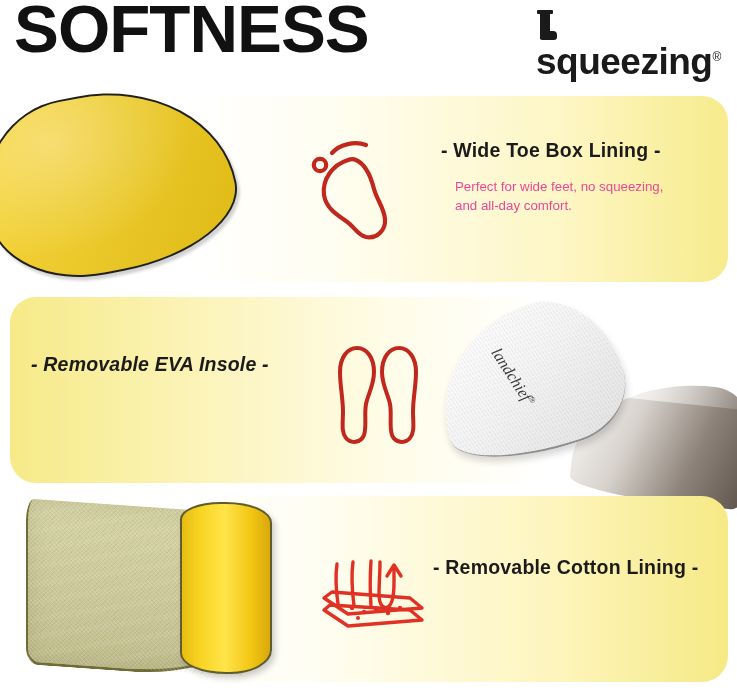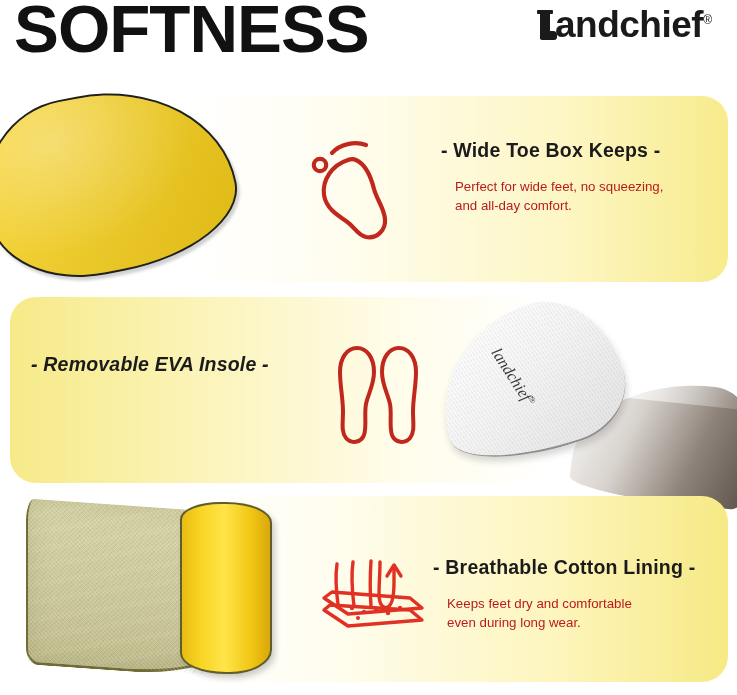--- a/index.html
+++ b/index.html
@@ -55,21 +55,21 @@
   .panel-3 { left:186px; top:496px; width:542px; height:186px;
              background:linear-gradient(to right,#ffffff 0%, #fffdf0 26%, #fdf5bd 68%, #f6e985 100%); }
 
   .feat-title {
     position:absolute; white-space:nowrap;
     font-size:19.5px; font-weight:bold; color:#1b1b1b;
     letter-spacing:0.2px;
   }
   .feat-body {
     position:absolute;
-    font-size:13.3px; color:#b91c1c; line-height:1.42;
+    font-size:13.3px; color:#ec4899; line-height:1.42;
     white-space:pre-line;
   }
 
   
   .t1 { left:441px; top:139px; }
   .b1 { left:455px; top:178px; }
   .t2 { left:31px;  top:353px;font-style:italic; }
   .b2 { left:45px;  top:387px; }
   .t3 { left:433px; top:556px; }
   .b3 { left:447px; top:595px; }
@@ -165,21 +165,21 @@
 </head>
 <body>
 
 <div id="page">
 
   <div class="header">
     <div class="title">SOFTNESS</div>
     <div class="brand">
       <span class="boot">
         <span class="cap"></span><span class="shaft"></span><span class="foot"></span>
-      </span><span>andchief</span><span class="reg">®</span>
+      </span><span>squeezing</span><span class="reg">®</span>
     </div>
   </div>
 
   <div class="panel panel-1"></div>
 
   <div class="photo-insole">
     <div class="insole-body">
       <div class="dog" style="left:6px;  top:10px;  transform:rotate(-14deg);"></div>
       <div class="dog red nob" style="left:52px; top:4px;   transform:rotate(8deg);"></div>
       <div class="dog nos nob" style="left:104px;top:14px; transform:rotate(-26deg);"></div>
@@ -200,21 +200,21 @@
   </div>
 
   <div class="icon-wrap i1">
     <svg viewBox="0 0 96 108" width="96" height="108" fill="none" stroke="#c0281d" stroke-width="4.2" stroke-linecap="round" stroke-linejoin="round">
       <path d="M40 26 C24 31 14 46 16 61 C18 74 29 81 38 87 C47 93 49 101 58 103 C69 105 78 96 77 85 C76 74 69 66 66 55 C63 43 57 30 48 26 C45 24.5 42.5 25 40 26 Z"></path>
       <circle cx="12" cy="31" r="6.2"></circle>
       <path d="M24 19 C32 10 47 7 58 11"></path>
     </svg>
   </div>
 
-  <div class="feat-title t1">- Wide Toe Box Keeps -</div>
+  <div class="feat-title t1">- Wide Toe Box Lining -</div>
   <div class="feat-body  b1">Perfect for wide feet, no squeezing,
 and all-day comfort.</div>
 
   <div class="panel panel-2"></div>
 
   <div class="feat-title t2">- Removable EVA Insole -</div>
 
   <div class="icon-wrap i2">
     <svg viewBox="0 0 96 110" width="96" height="110" fill="none" stroke="#c0281d" stroke-width="4" stroke-linecap="round" stroke-linejoin="round">
       <path d="M24 8 C34 8 41 18 41 32 C41 45 35 54 33 64 C31 75 34 86 31 95 C28 103 18 104 13 98 C8 92 10 82 10 72 C10 58 7 46 7 32 C7 18 14 8 24 8 Z"></path>
@@ -263,17 +263,15 @@
         <circle cx="34" cy="56" r="2.2"></circle>
         <circle cx="46" cy="60" r="2.2"></circle>
         <circle cx="58" cy="57" r="2.2"></circle>
         <circle cx="70" cy="61" r="2.2"></circle>
         <circle cx="82" cy="56" r="2.2"></circle>
         <circle cx="40" cy="66" r="2"></circle>
       </g>
     </svg>
   </div>
 
-  <div class="feat-title t3">- Breathable Cotton Lining -</div>
-  <div class="feat-body  b3">Keeps feet dry and comfortable
-even during long wear.</div>
+  <div class="feat-title t3">- Removable Cotton Lining -</div>
 
 </div>
 
 </body></html>

